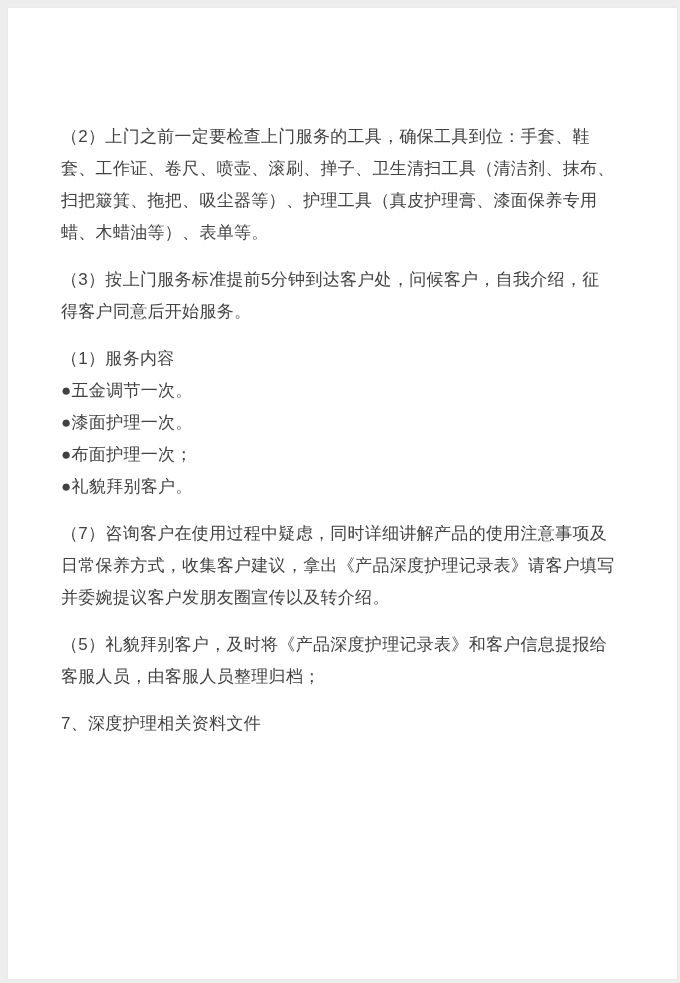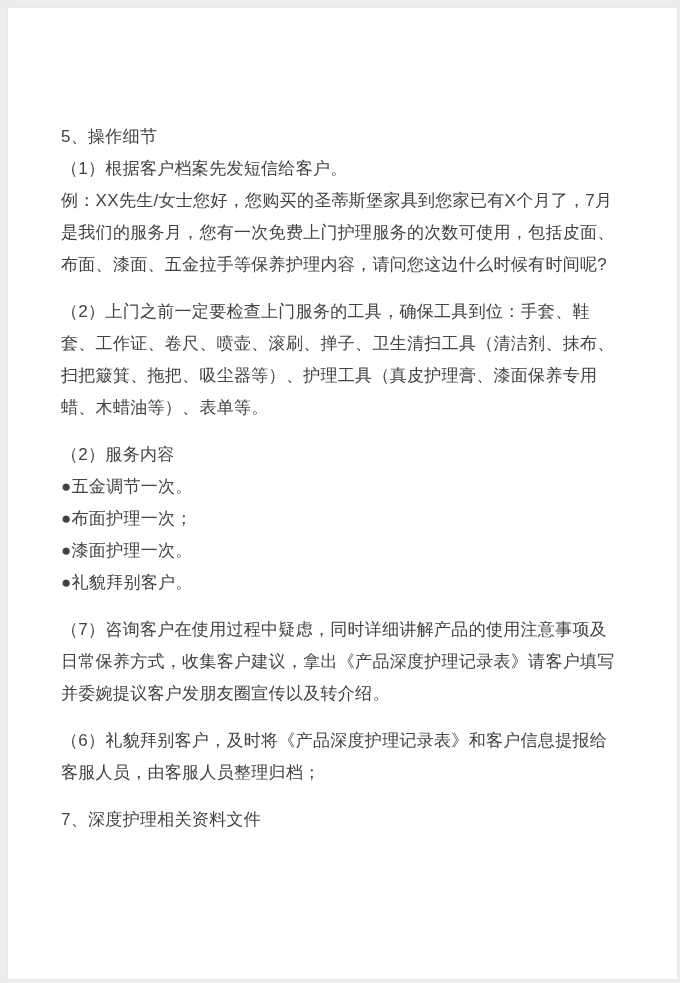--- a/index.html
+++ b/index.html
@@ -42,37 +42,35 @@
     word-break: break-all;
     font-weight: 400;
   }
 </style>
 </head>
 <body>
 
 <main class="paper">
   <div class="content">
       <div class="block">
-        <p class="para heading">5、操作细节</p>
-        <p class="para text">（1）根据客户档案先发短信给客户。</p>
-        <p class="para text">例：XX先生/女士您好，您购买的圣蒂斯堡家具到您家已有X个月了，7月是我们的服务月，您有一次免费上门护理服务的次数可使用，包括皮面、布面、漆面、五金拉手等保养护理内容，请问您这边什么时候有时间呢?</p>
-      </div>
-      <div class="block">
         <p class="para text">（2）上门之前一定要检查上门服务的工具，确保工具到位：手套、鞋套、工作证、卷尺、喷壶、滚刷、掸子、卫生清扫工具（清洁剂、抹布、扫把簸箕、拖把、吸尘器等）、护理工具（真皮护理膏、漆面保养专用蜡、木蜡油等）、表单等。</p>
       </div>
       <div class="block">
-        <p class="para text">（2）服务内容</p>
+        <p class="para text">（3）按上门服务标准提前5分钟到达客户处，问候客户，自我介绍，征得客户同意后开始服务。</p>
+      </div>
+      <div class="block">
+        <p class="para text">（1）服务内容</p>
         <p class="para bullet">●五金调节一次。</p>
+        <p class="para bullet">●漆面护理一次。</p>
         <p class="para bullet">●布面护理一次；</p>
-        <p class="para bullet">●漆面护理一次。</p>
         <p class="para bullet">●礼貌拜别客户。</p>
       </div>
       <div class="block">
         <p class="para text">（7）咨询客户在使用过程中疑虑，同时详细讲解产品的使用注意事项及日常保养方式，收集客户建议，拿出《产品深度护理记录表》请客户填写并委婉提议客户发朋友圈宣传以及转介绍。</p>
       </div>
       <div class="block">
-        <p class="para text">（6）礼貌拜别客户，及时将《产品深度护理记录表》和客户信息提报给客服人员，由客服人员整理归档；</p>
+        <p class="para text">（5）礼貌拜别客户，及时将《产品深度护理记录表》和客户信息提报给客服人员，由客服人员整理归档；</p>
       </div>
       <div class="block">
         <p class="para heading">7、深度护理相关资料文件</p>
       </div>
     </div>
 </main>
 
 </body></html>

